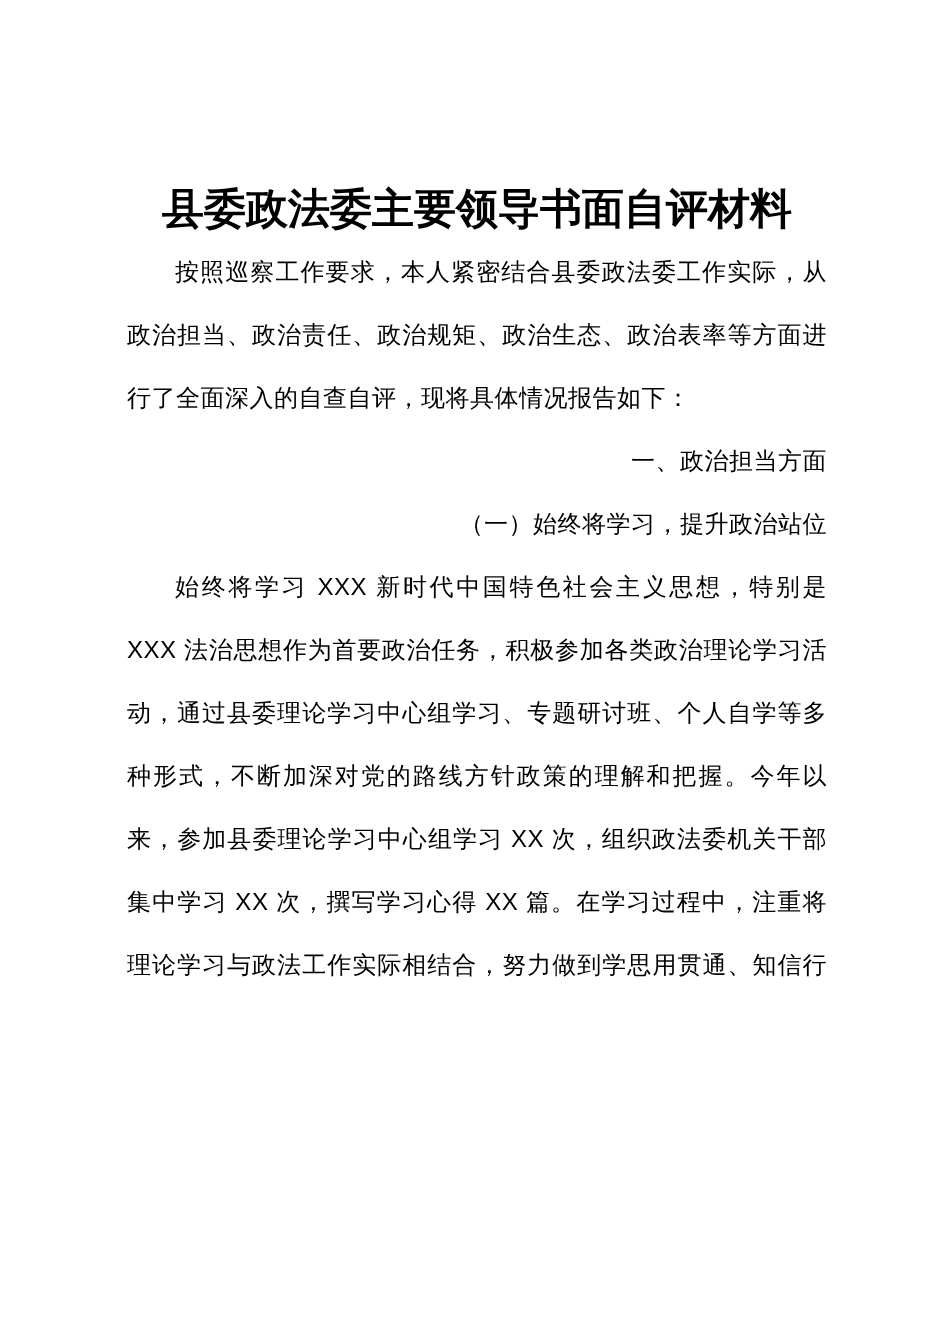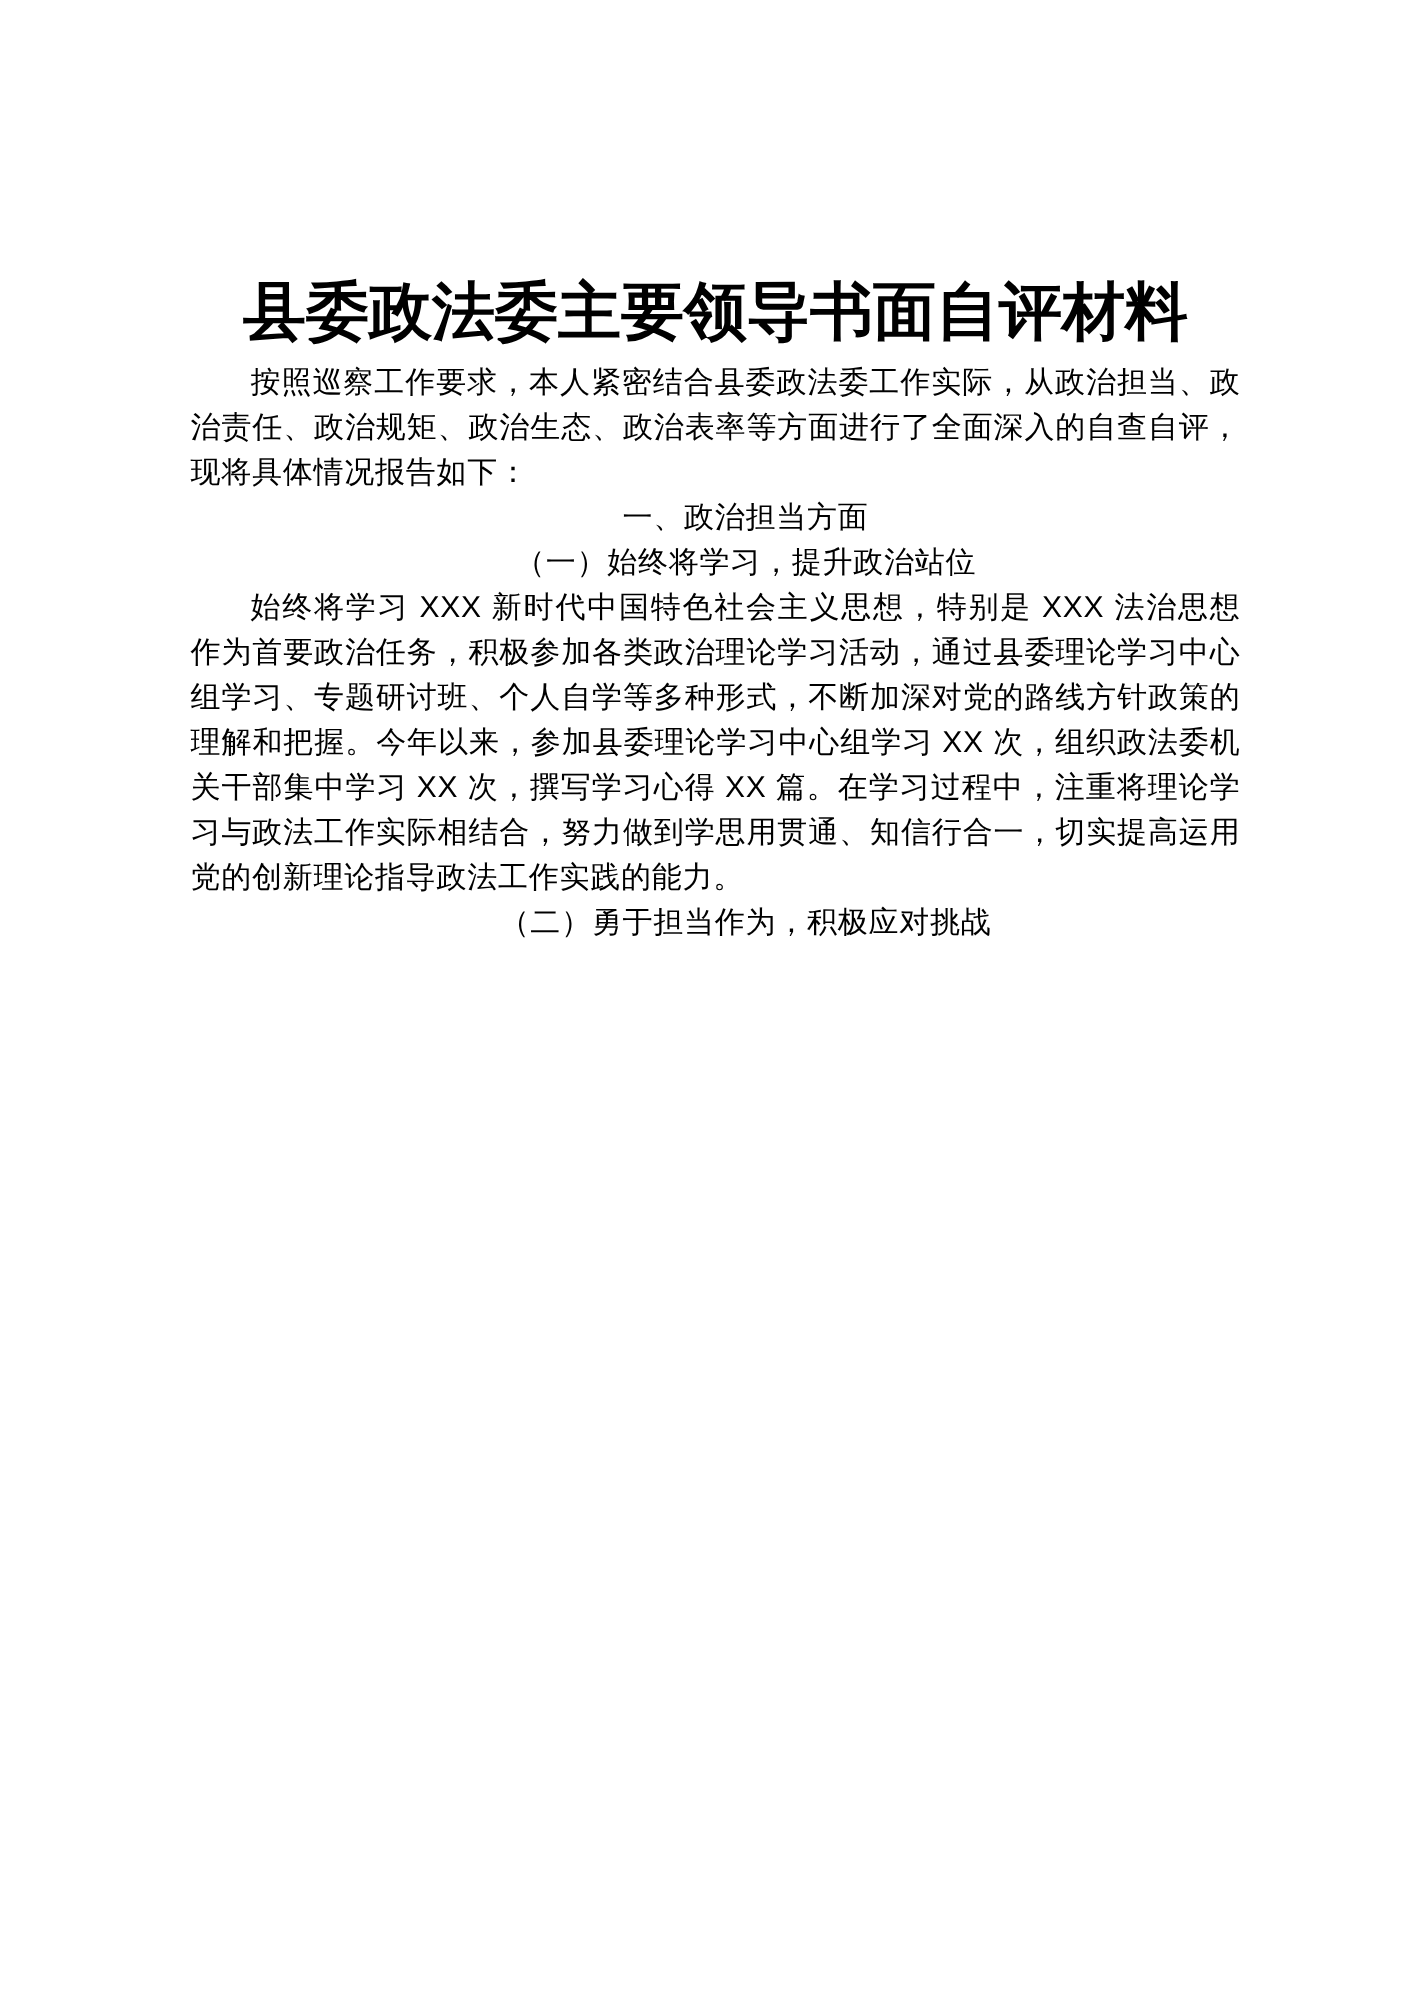--- a/index.html
+++ b/index.html
@@ -27,32 +27,32 @@
     line-height: 53px;
     text-align: center;
     letter-spacing: 0px;
     white-space: nowrap;
   }
   .doc-body {
     width: 700px;
   }
   .doc-block {
     margin: 0;
-    font-size: 20px;
-    line-height: 30px;
+    font-size: 24px;
+    line-height: 63px;
     text-indent: 2em;
     letter-spacing: 0.5px;
   }
   .block--paragraph {
     text-align: justify;
     text-justify: inter-ideograph;
   }
   .block--heading1,
   .block--heading2 {
-    text-align: center;
+    text-align: right;
     font-weight: normal;
   }
 </style>
 </head>
 <body>
 
 <div class="page">
   <h1 class="doc-title">县委政法委主要领导书面自评材料</h1>
 
   <div class="doc-body">

